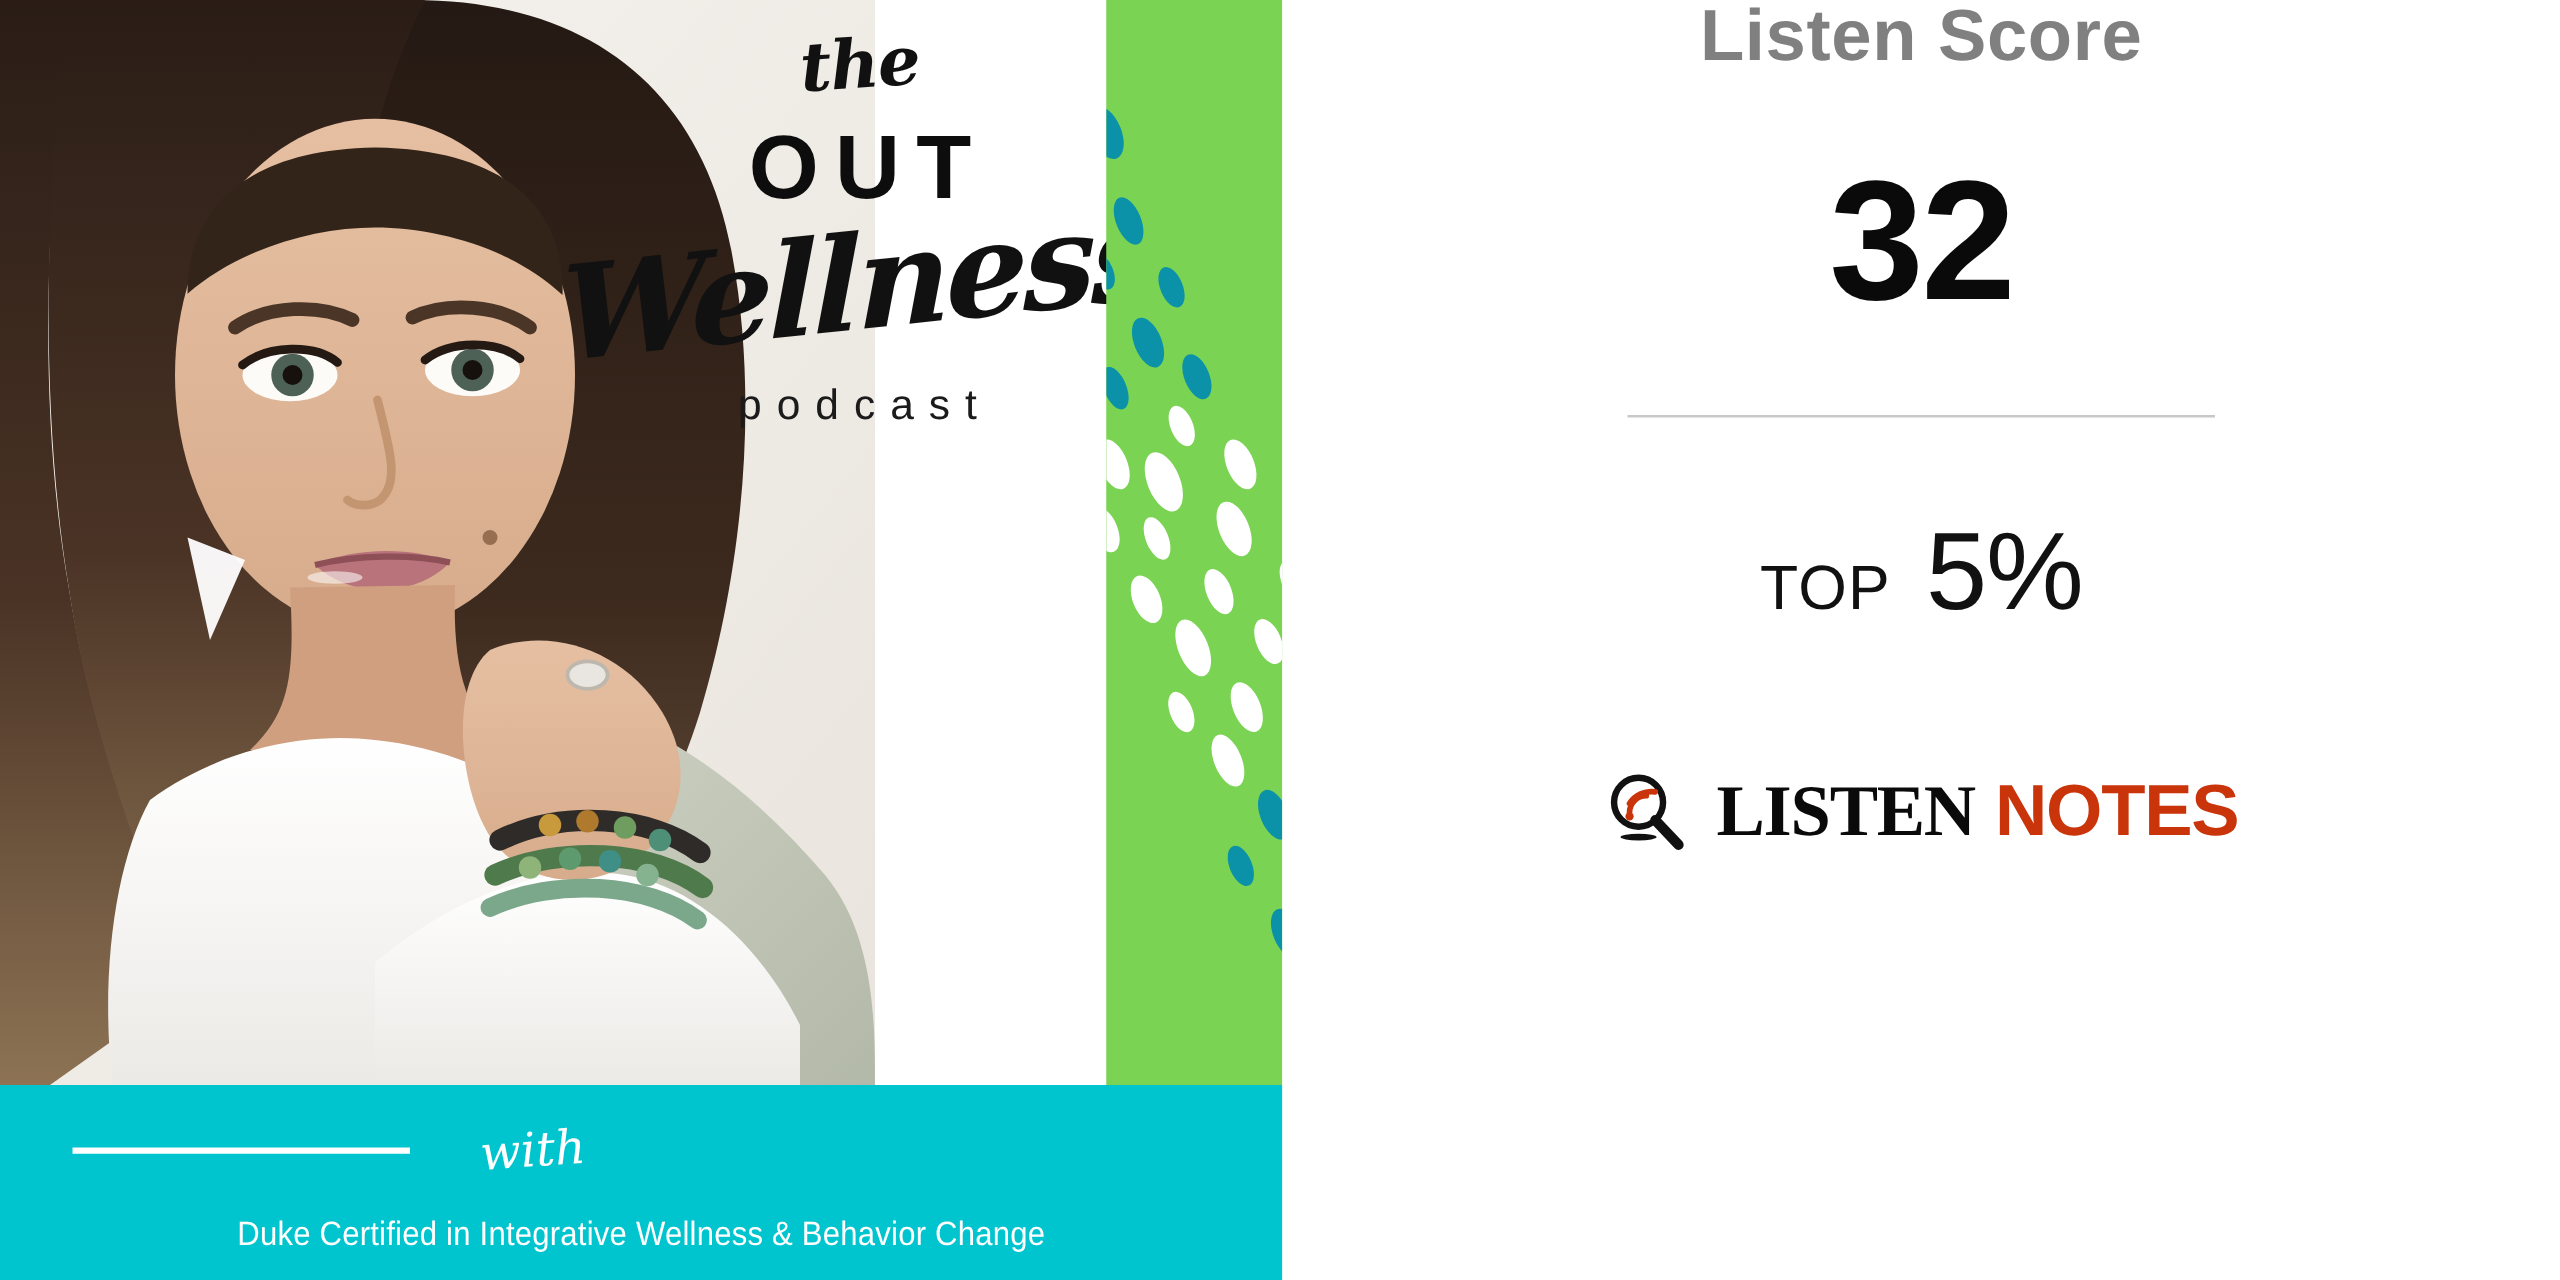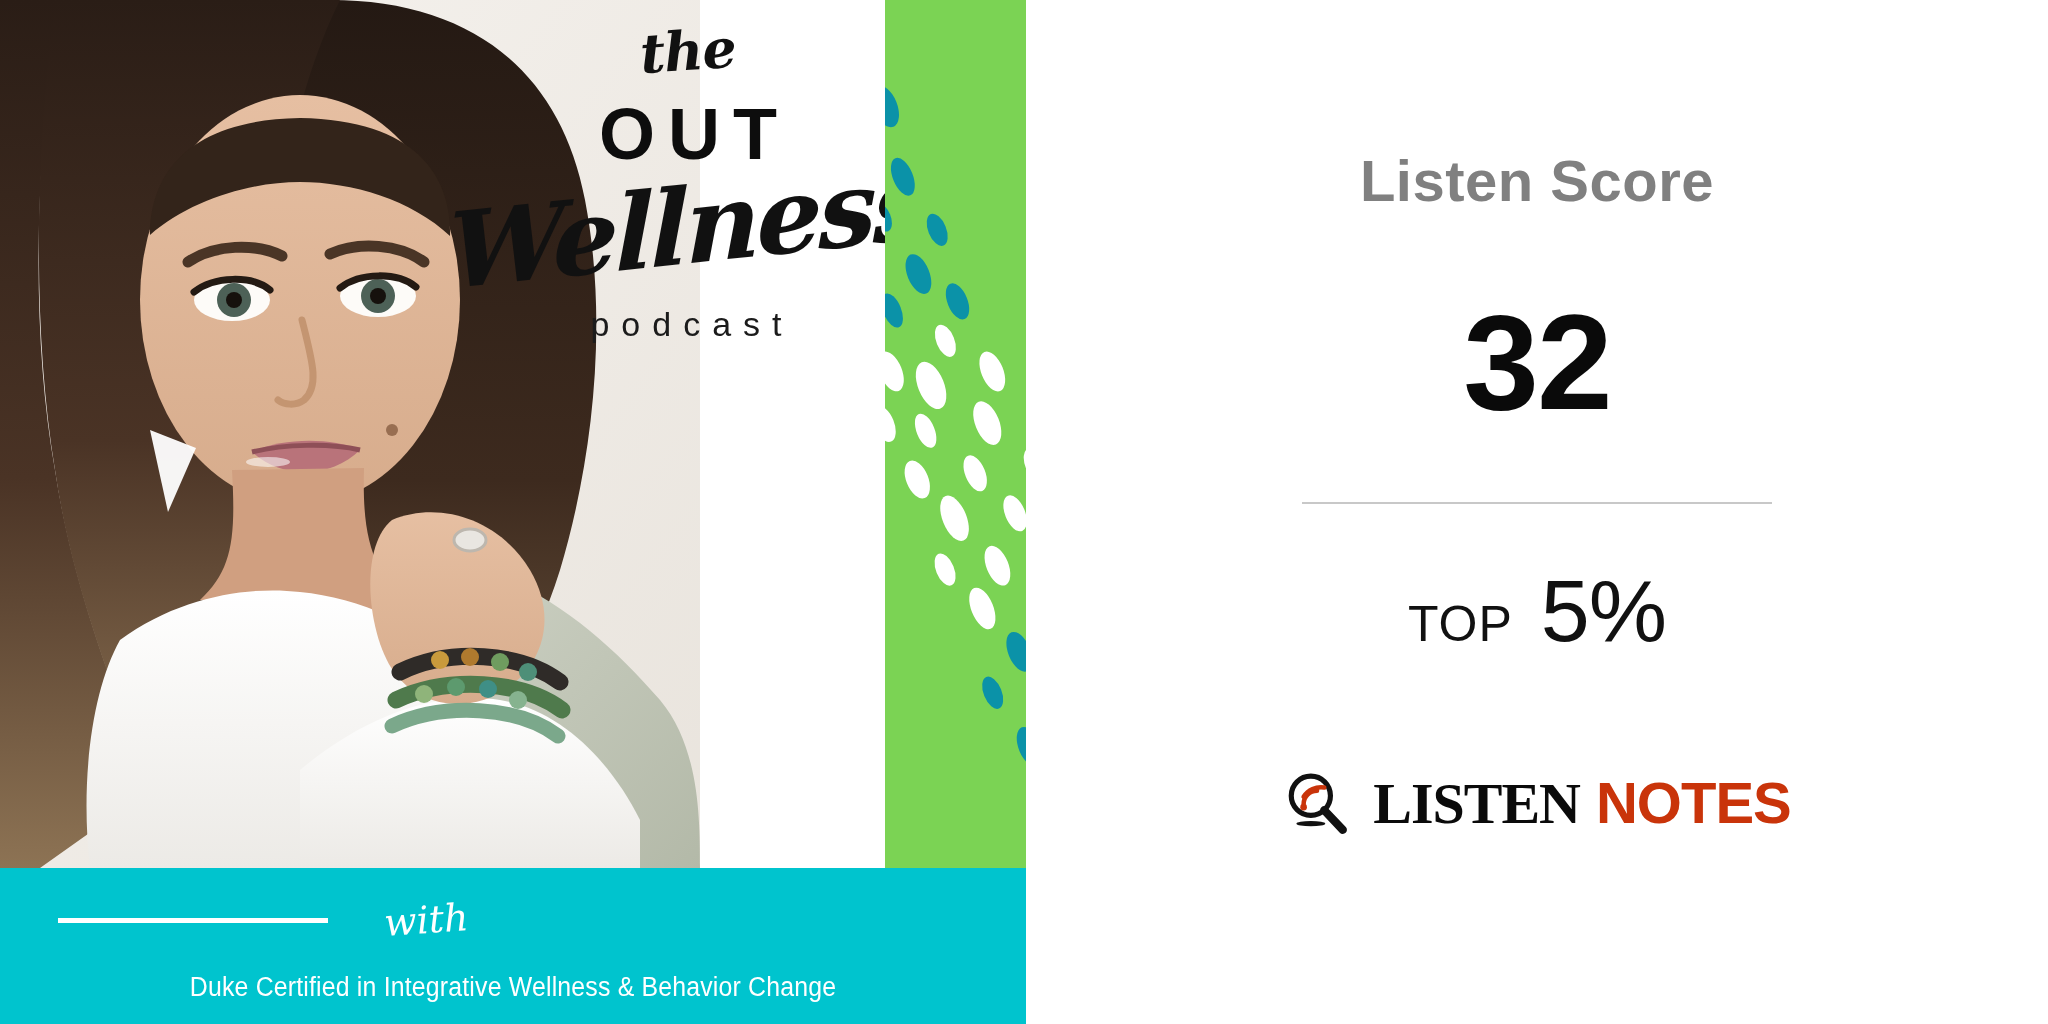--- a/index.html
+++ b/index.html
@@ -75,30 +75,30 @@
     color:#ffffff;font-size:27px;font-weight:400;letter-spacing:.2px;
     transform:scaleX(.92);
   }
 
   
   .panel{
     position:absolute;left:1026px;top:0;width:1022px;height:1024px;background:#fff;
     display:flex;flex-direction:column;align-items:center;
   }
   .ls-label{
-    margin-top:152px;font-size:58px;font-weight:700;color:#808080;letter-spacing:.5px;line-height:1;
+    font-size:58px;font-weight:700;color:#808080;letter-spacing:.5px;line-height:1;
   }
   .ls-score{
-    margin-top:84px;font-size:136px;font-weight:700;color:#0a0a0a;line-height:1;letter-spacing:-2px;
+    margin-top:66px;font-size:136px;font-weight:700;color:#0a0a0a;line-height:1;letter-spacing:-2px;
   }
   .ls-divider{
     margin-top:72px;width:470px;height:2px;background:#c8c8c8;
   }
   .ls-toprow{
-    margin-top:56px;display:flex;align-items:baseline;justify-content:flex-end;
+    margin-top:72px;display:flex;align-items:baseline;justify-content:flex-end;
   }
   .ls-top{font-size:50px;font-weight:400;color:#111;letter-spacing:1px;}
   .ls-pct{font-size:88px;font-weight:400;color:#111;margin-left:28px;letter-spacing:-1px;}
 
   .ln-logo{margin-top:108px;display:flex;align-items:center;}
   .ln-mark{width:66px;height:66px;margin-right:24px;flex:none;}
   .ln-word{font-size:58px;font-weight:700;letter-spacing:-1px;line-height:1;white-space:nowrap;}
   .ln-listen{color:#0a0a0a;font-family:Liberation Serif, serif;}
   .ln-notes{color:#c9340a;margin-left:16px;}
 </style>

